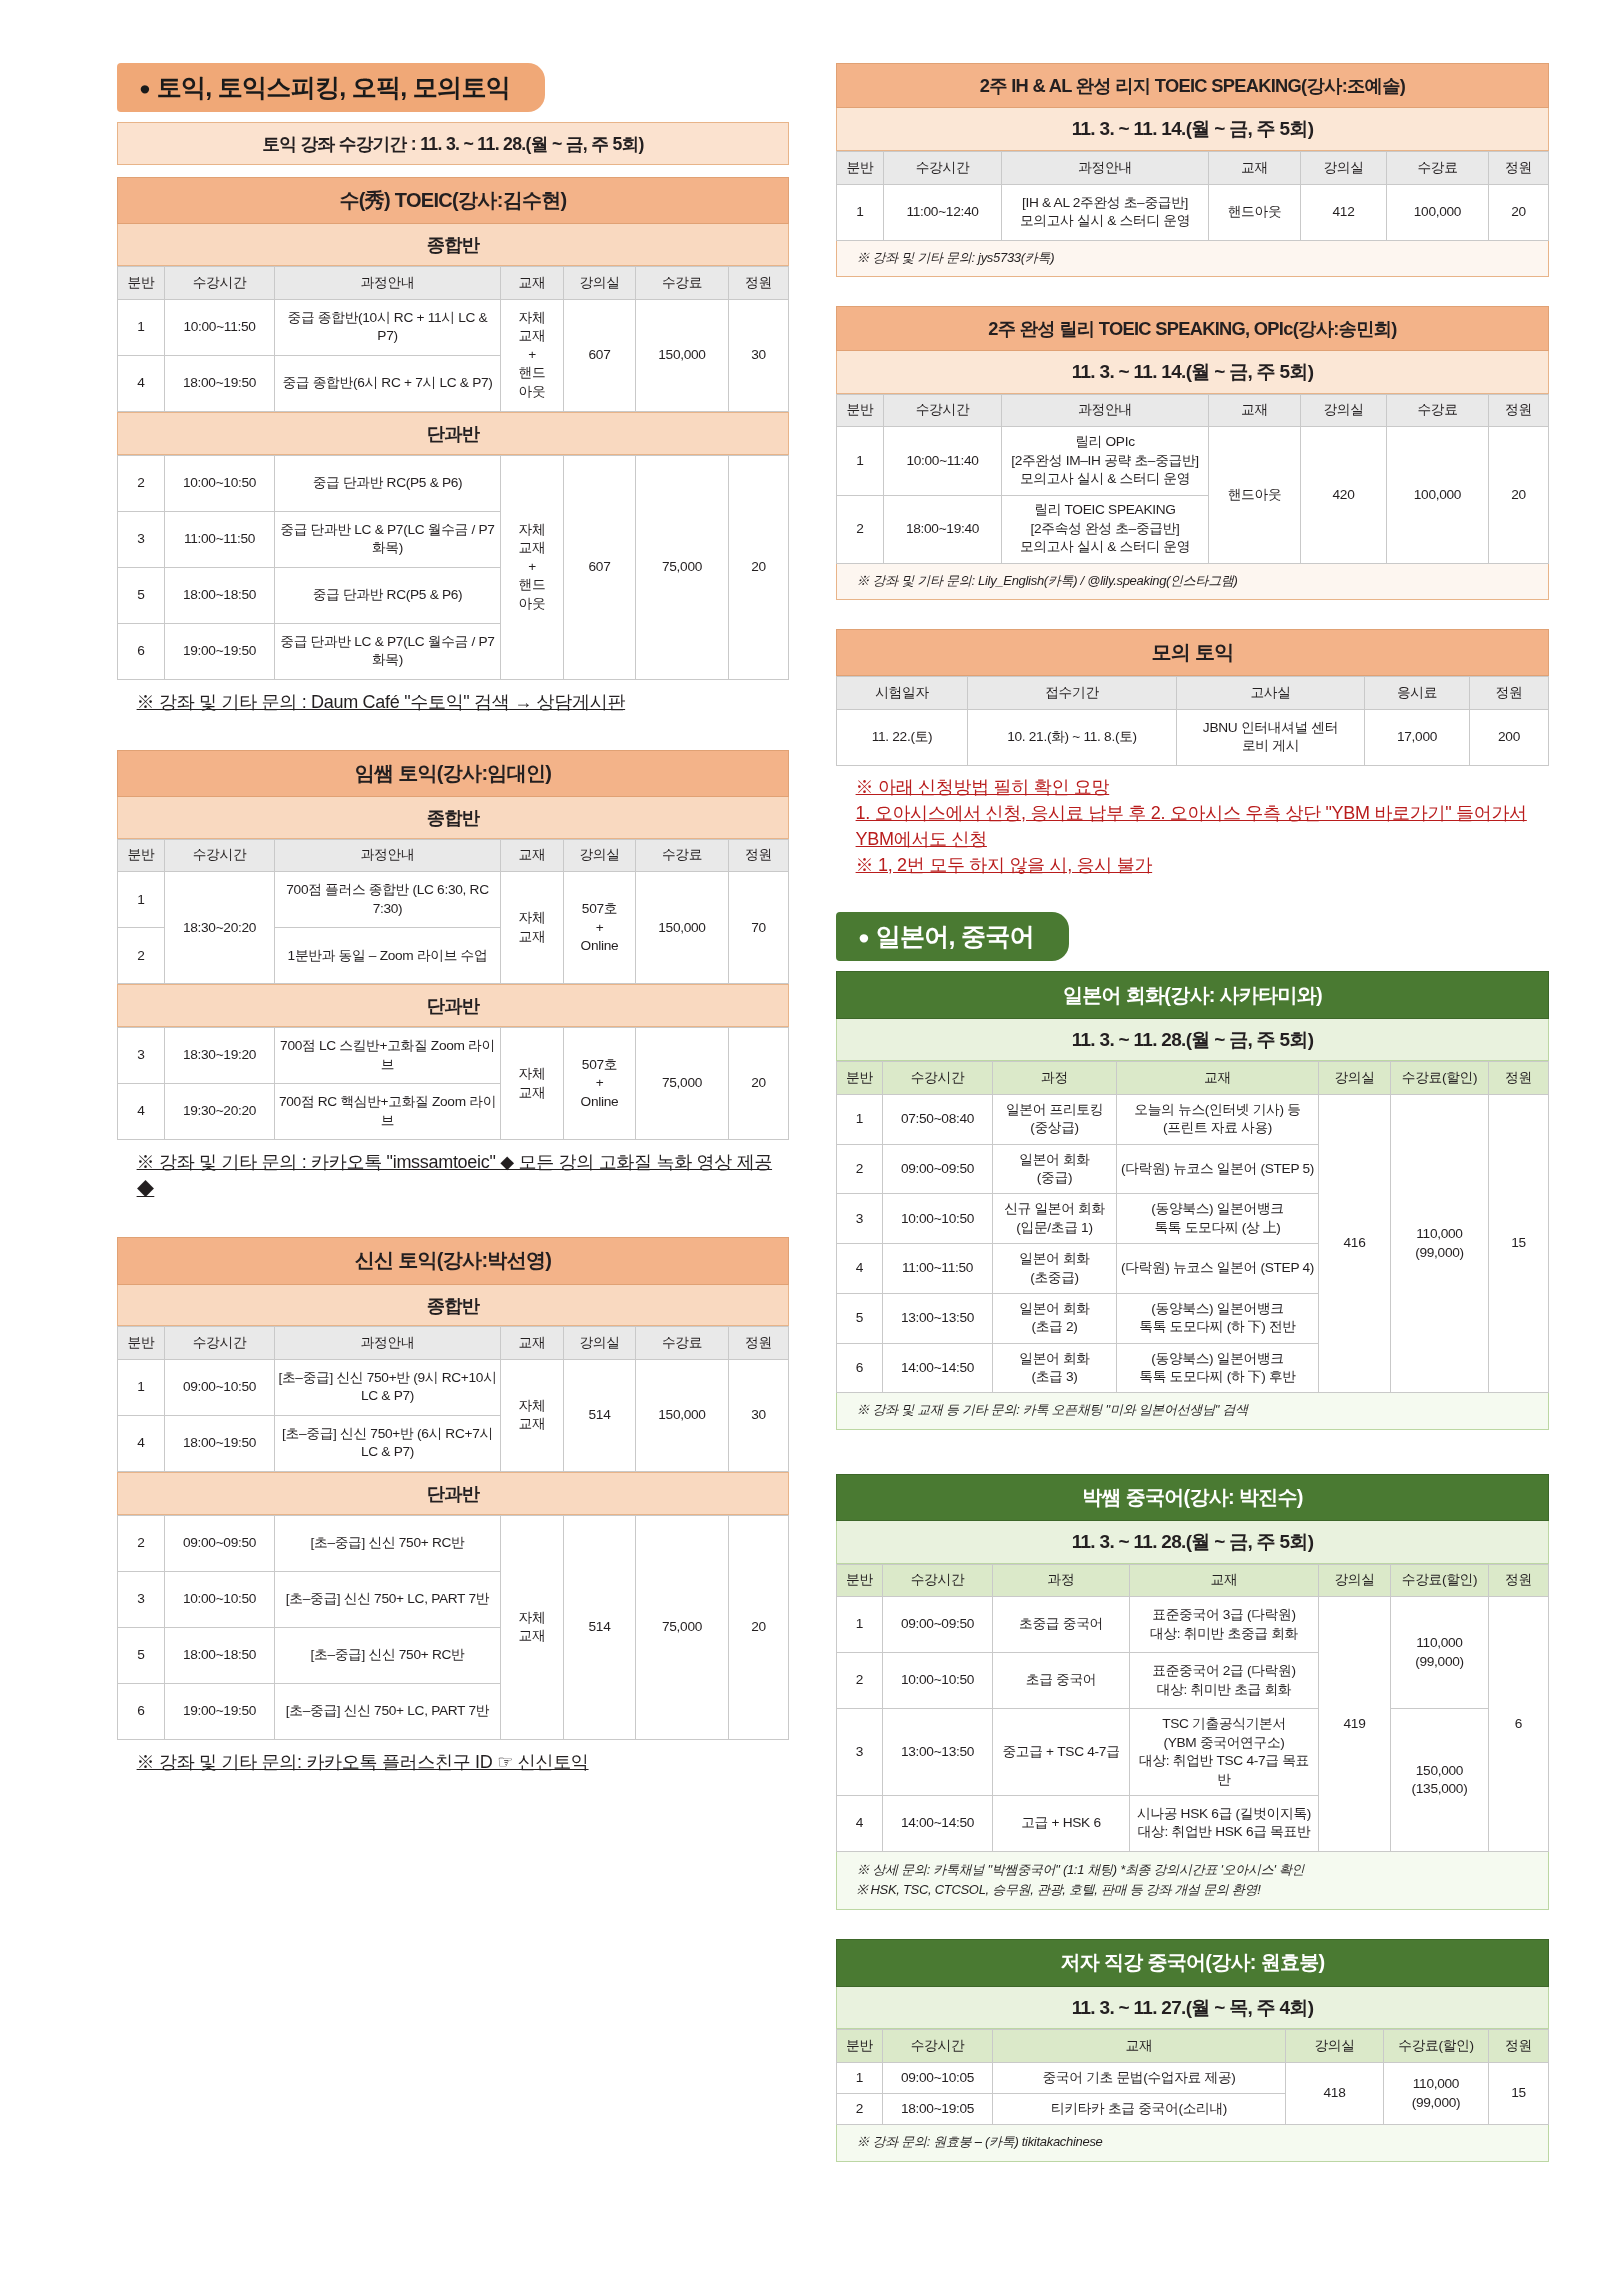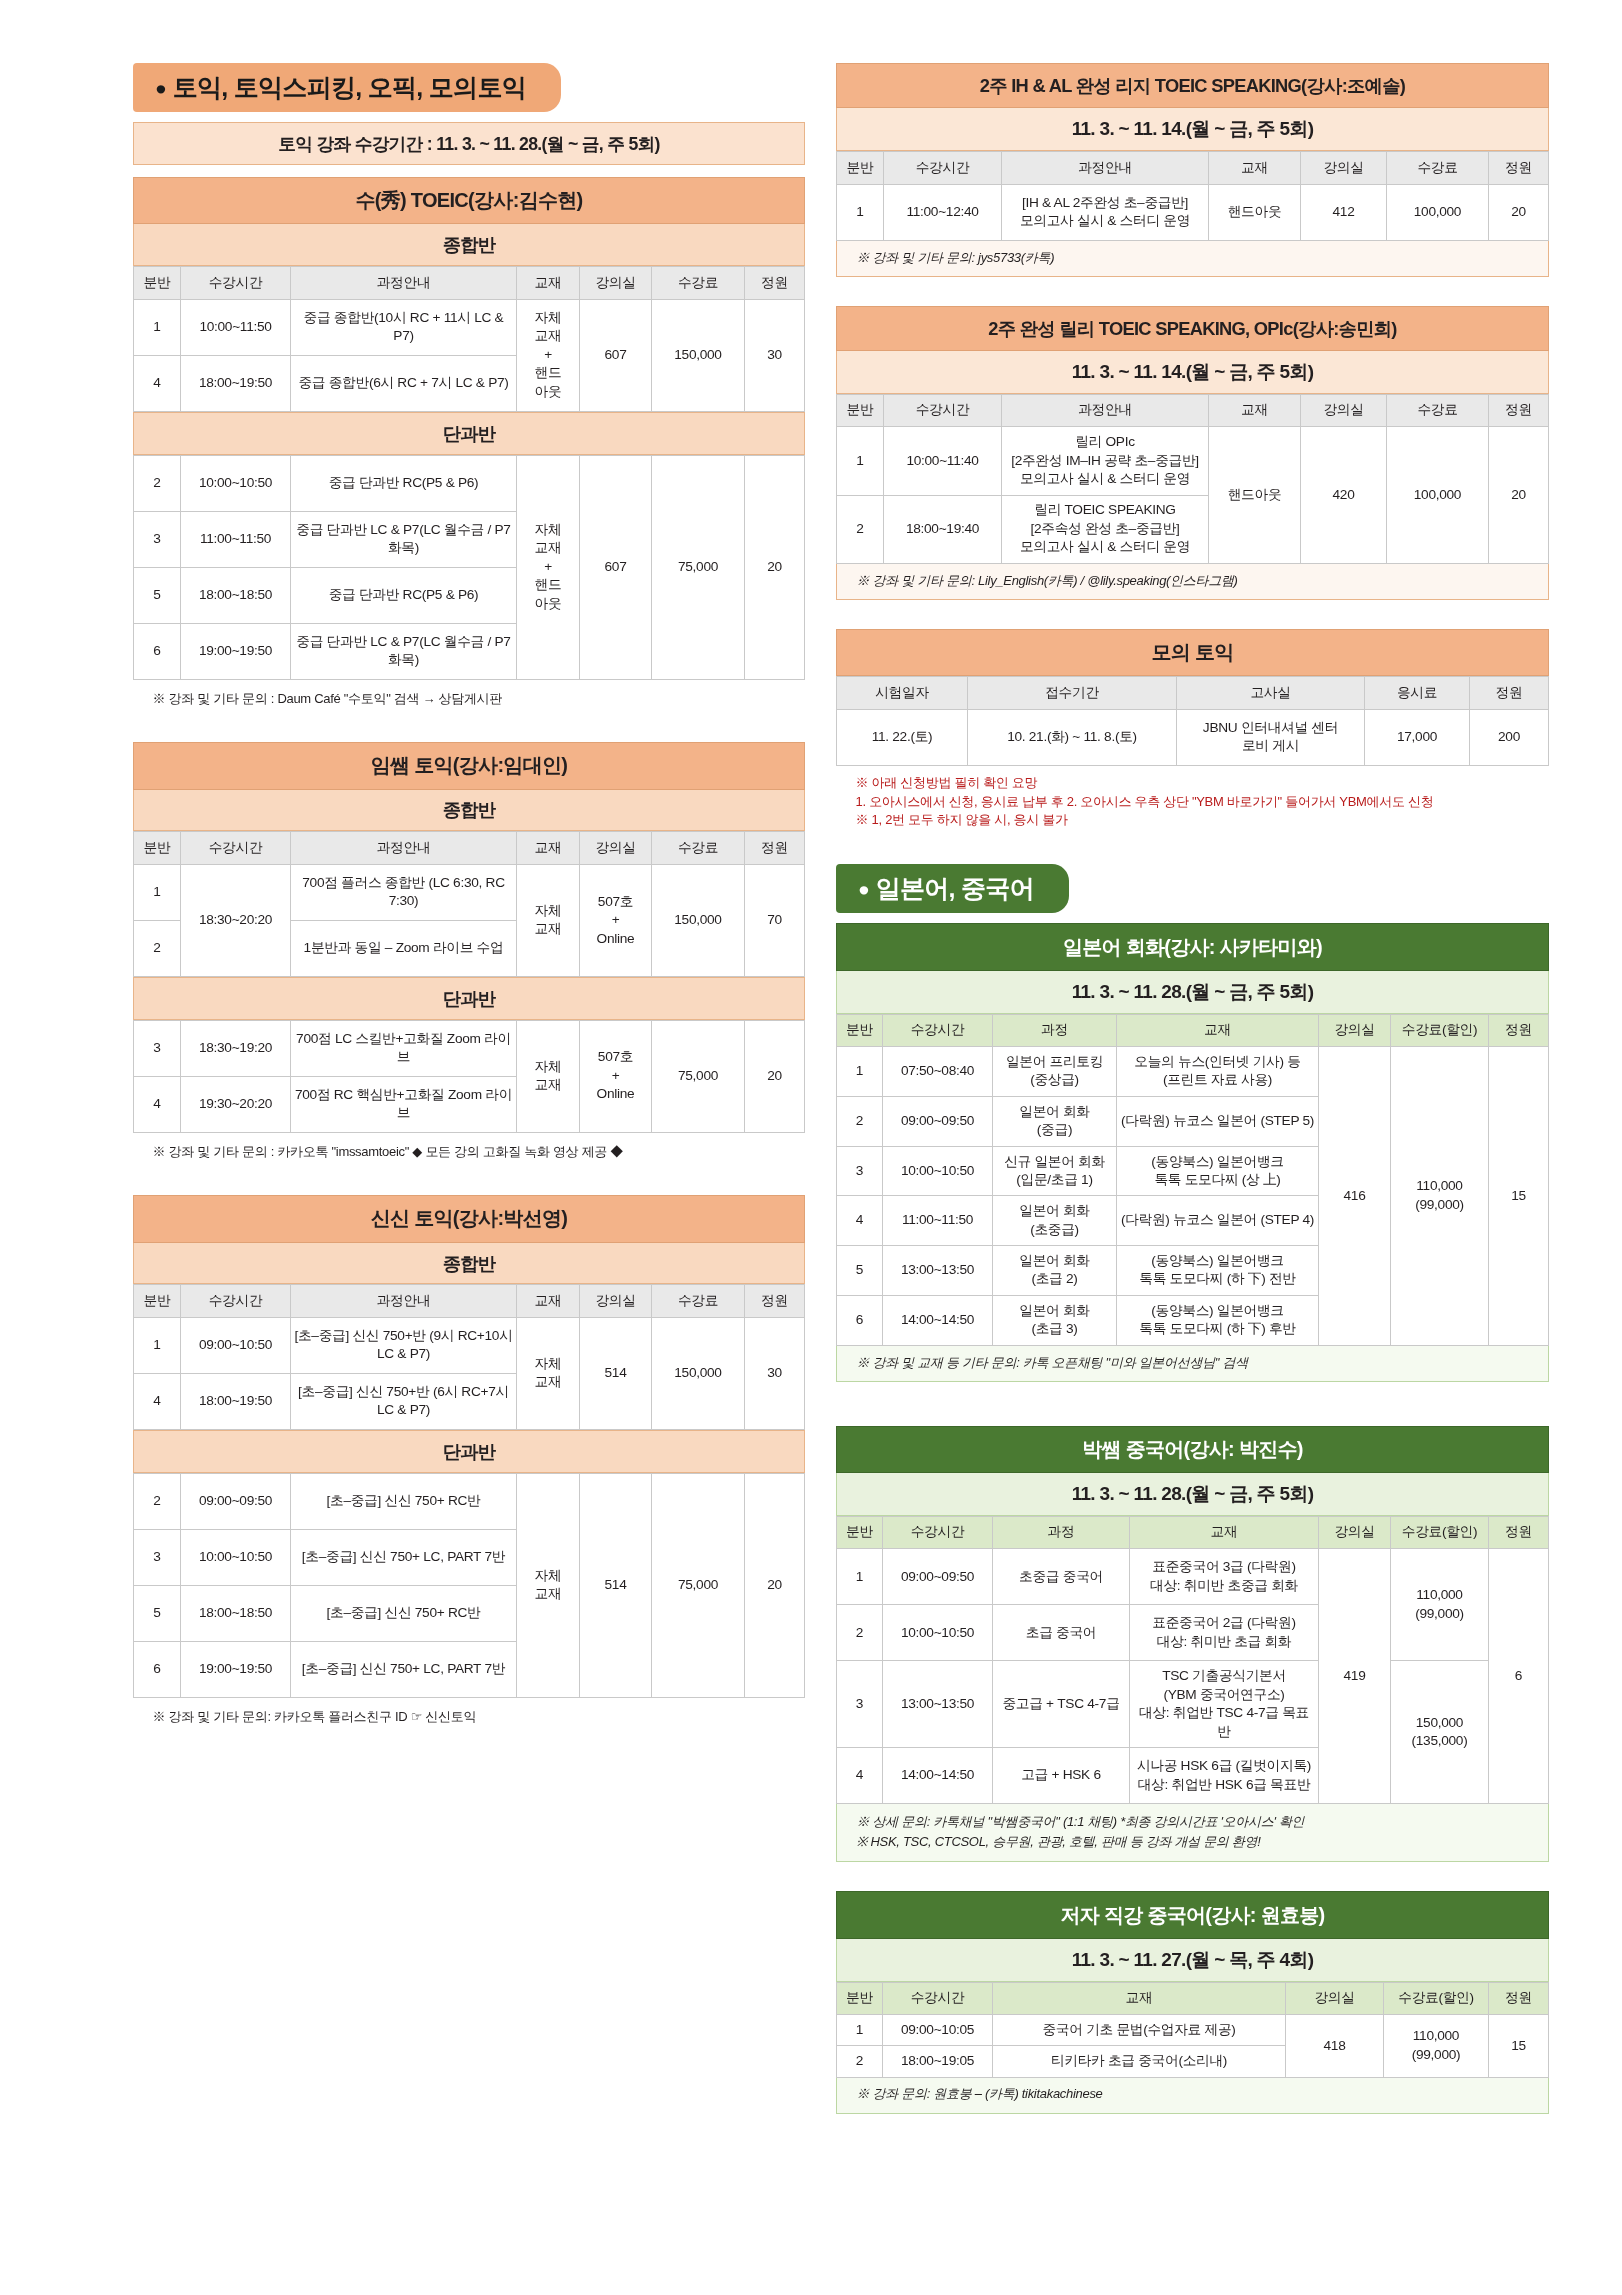--- a/index.html
+++ b/index.html
@@ -19,21 +19,21 @@
   .arc-tr1 { top:-772px; right:-641px; width:1505px; height:1505px; border-width:39px; border-top-color:#f2b48a; border-right-color:#f2b48a; opacity:.55;}
   .arc-tr2 { top:-851px; right:-713px; width:1649px; height:1649px; border-width:39px; border-top-color:#f6d2b5; border-right-color:#f6d2b5; opacity:.55;}
   .arc-tr3 { top:-929px; right:-785px; width:1793px; height:1793px; border-width:39px; border-top-color:#fae4d2; border-right-color:#fae4d2; opacity:.55;}
   .arc-bl1 { bottom:-772px; left:-641px; width:1505px; height:1505px; border-width:39px; border-bottom-color:#f2b48a; border-left-color:#f2b48a; opacity:.55;}
   .arc-bl2 { bottom:-851px; left:-713px; width:1649px; height:1649px; border-width:39px; border-bottom-color:#f6d2b5; border-left-color:#f6d2b5; opacity:.55;}
   .arc-bl3 { bottom:-929px; left:-785px; width:1793px; height:1793px; border-width:39px; border-bottom-color:#fae4d2; border-left-color:#fae4d2; opacity:.55;}
 
   .page {
     position:absolute; left:0; top:0; width:1623px; height:2295px;
   }
-  .col-left { position:absolute; left:92px; top:63px; width:713px;padding-left:41px; }
+  .col-left { position:absolute; left:76px; top:63px; width:713px;padding-left:41px; }
   .col-right { position:absolute; left:836px; top:63px; width:713px; }
 
   
   .section-pill {
     display:inline-block;
     background:#f0a877;
     color:#1a1a1a;
     font-size:25px; font-weight:bold;
     padding:7.9px 35px 7.9px 22px;
     border-radius:3.9px 17px 17px 3.9px;
@@ -99,24 +99,25 @@
   }
   table.grid th {
     background:#e9e9e9;
     font-weight:normal;
     font-size:13.7px;
     padding:6.5px 1.3px;
   }
   table.grid.green th { background:#dbe9c9; }
   td.tall { height:56px; }
   .note {
-    font-size:13px;
+    font-size:18px;
     padding:9.2px 0 0 19.6px;
     letter-spacing:-0.3px;
     line-height:1.5;
+    text-decoration:underline;
   }
   .note.red { color:#b91c1c; }
   .note-box {
     border:0.7px solid #e8b489;
     border-top:none;
     background:#fdf6f0;
     padding:7.9px 0 9.2px 19.6px;
     font-size:13px;
     letter-spacing:-0.3px;
     font-style:italic;

